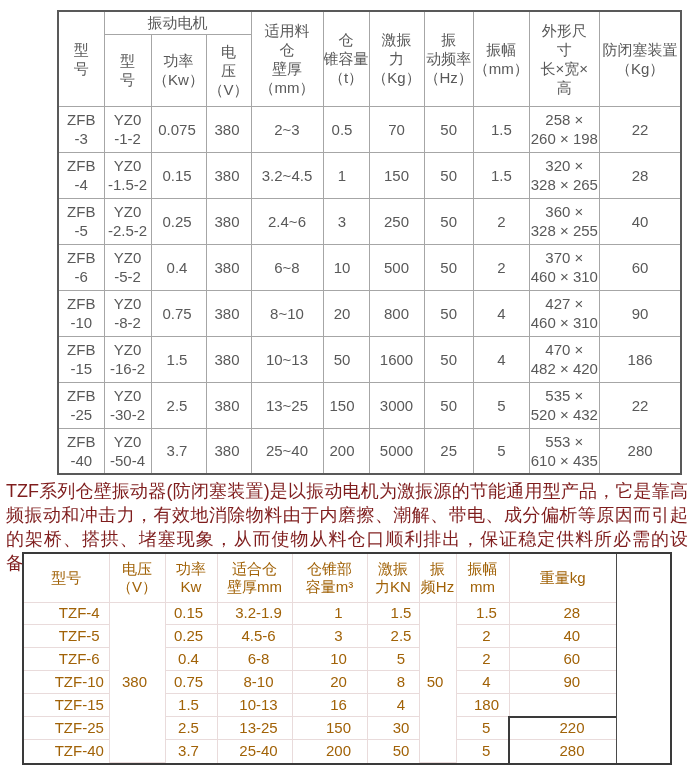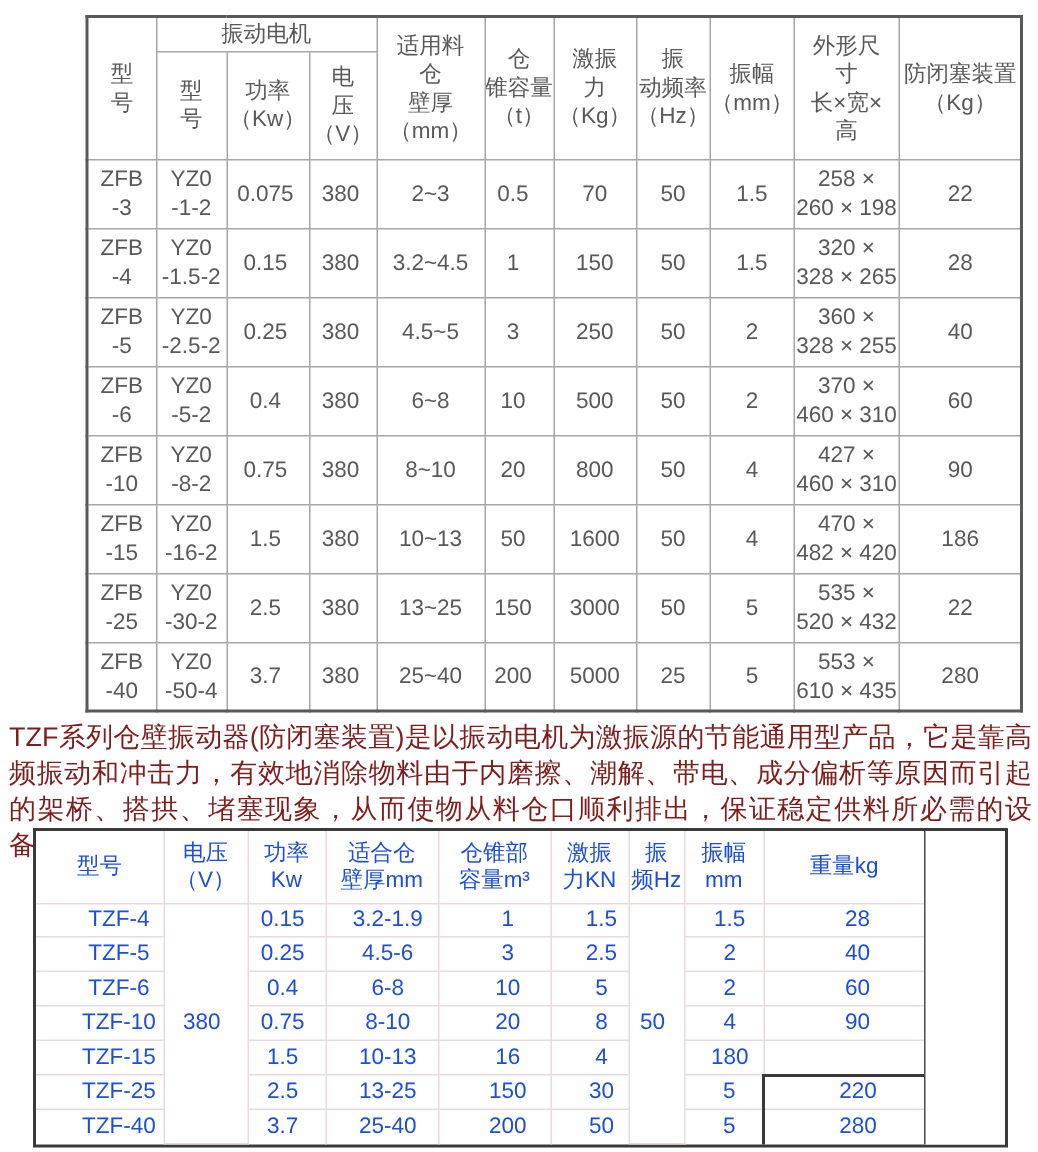--- a/index.html
+++ b/index.html
@@ -22,21 +22,21 @@
   .pl16{padding-left:16px !important;}
   .pl18{padding-left:18px !important;}
   .pl26{padding-left:26px !important;}
   
   .desc{position:absolute;left:6px;top:479px;width:682px;margin:0;
         font-size:18px;line-height:24px;color:#7f1d1d;text-align:justify;}
   
   .t2wrap{position:absolute;left:22px;top:552px;width:646px;height:209px;
           border:2px solid #3a3a3a;display:flex;background:#fff;}
   .t2{border-collapse:collapse;table-layout:fixed;flex:0 0 592px;width:592px;
-      font-size:15px;color:#1d4ed8;}
+      font-size:15px;color:#a16207;}
   .t2 th,.t2 td{border-right:1px solid #e9dbdb;border-bottom:1px solid #e9dbdb;
       padding:0;text-align:center;vertical-align:middle;font-weight:normal;
       line-height:18px;white-space:pre-line;overflow:hidden;}
   .t2 tr > *:last-child{border-right:none;}
   .t2 tbody tr:last-child td{border-bottom:none;}
   .t2 thead tr{height:48px;}
   .t2 tbody tr{height:22px;}
   .emptycol{flex:1;border-left:1px solid #4a4a4a;background:#fff;}
   .sel{border-left:2px solid #3a3a3a !important;}
   .sel-top{border-top:2px solid #3a3a3a !important;margin-top:39px;}
@@ -130,21 +130,21 @@
 328 × 265</td>
           <td>28</td>
         </tr>
         <tr>
           <td>ZFB
 -5</td>
           <td>YZ0
 -2.5-2</td>
           <td class="ar p3">0.25</td>
           <td class="ar p3">380</td>
-          <td>4.5~5</td>
+          <td>2.4~6</td>
           <td class="ar p8">3</td>
           <td>250</td>
           <td>50</td>
           <td>2</td>
           <td>360 ×
 328 × 255</td>
           <td>40</td>
         </tr>
         <tr>
           <td>ZFB

